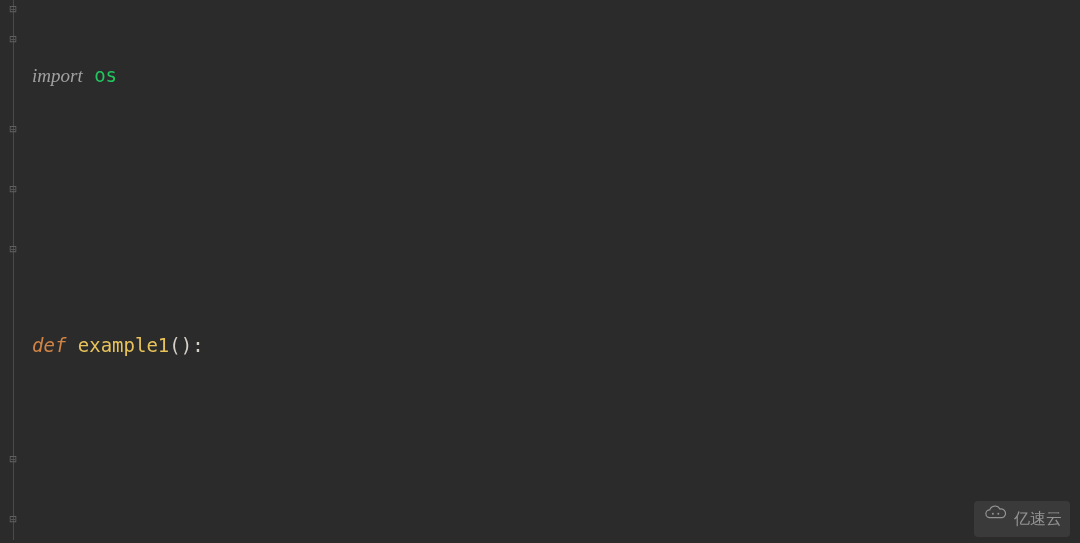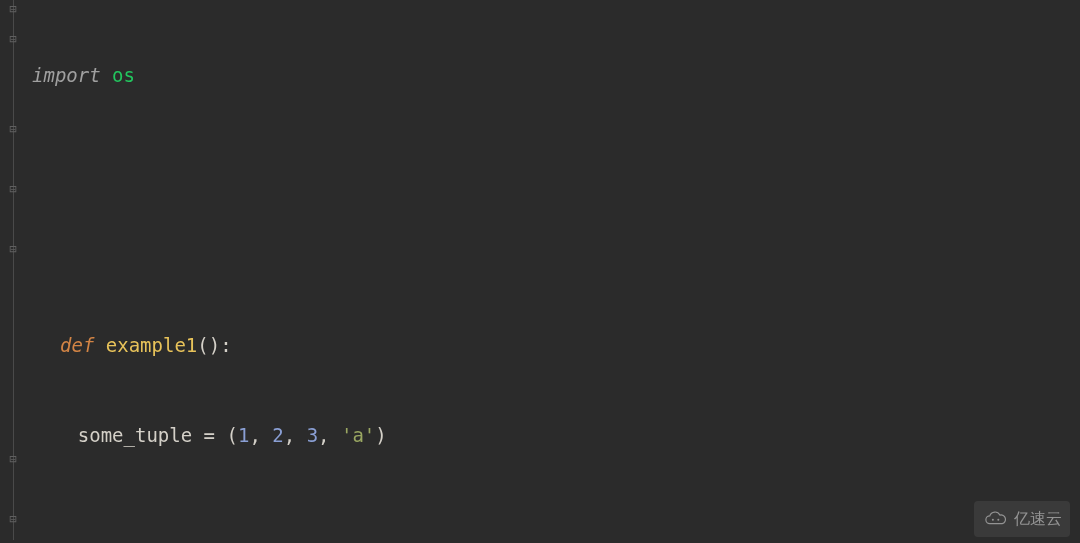--- a/index.html
+++ b/index.html
@@ -41,35 +41,35 @@
     width: 1px;
     background: #4a4a4a;
   }
   .code {
     padding-left: 4px;
     white-space: pre;
     color: #d4d0c8;
     position: relative;
   }
   .line { height: 30px; }
-  .kw-import { color: #a0a0a0; font-style: italic; }
+  .kw-import { color: #a0a0a0; font-style: italic; font-family: Liberation Serif, serif; }
   .mod { color: #22c55e; }
-  .kw-def { color: #d28445; font-style: italic; margin-left: 28px; }
+  .kw-def { color: #d28445; font-style: italic; }
   .fn { color: #e8c35a; margin-top: 18px; }
   .id { color: #d4d0c8; }
   .punct { color: #d4d0c8; }
   .op { color: #d4d0c8; }
   .num { color: #8a9fd4; }
   .str { color: #9aa762; }
   .watermark {
     position: absolute;
     right: 10px;
     bottom: 6px;
     display: flex;
-    align-items: center;
+    align-items: flex-start;
     gap: 4px;
     opacity: 0.7;
     color: #c0c0c0;
     font-family: sans-serif;
     font-size: 16px;
     background: rgba(255,255,255,0.1);
     padding: 3px 8px;
     border-radius: 4px;
   }
   .watermark svg { width: 28px; height: 18px; }
@@ -87,21 +87,20 @@
     <div class="gutter-mark" style="top:242px;">⊟</div>
     <div class="gutter-mark" style="top:452px;">⊟</div>
     <div class="gutter-mark" style="top:512px;">⊟</div>
   </div>
 
   <div class="code">
     <div class="line"><span class="kw-import">import</span> <span class="mod">os</span></div>
     <div class="line"></div>
     <div class="line"></div>
     <div class="line"><span class="kw-def">def</span> <span class="fn">example1</span><span class="punct">()</span><span class="punct">:</span></div>
-    <div class="line">    <span class="id">some_tuple</span><span class="op"> = </span><span class="punct">(</span><span class="num">1</span><span class="punct">, </span><span class="num">2</span><span class="punct">, </span><span class="num">3</span><span class="punct">, </span><span class="str">'a'</span><span class="punct">)</span></div>
     
     
     
     
     
     
     
     
     
     

